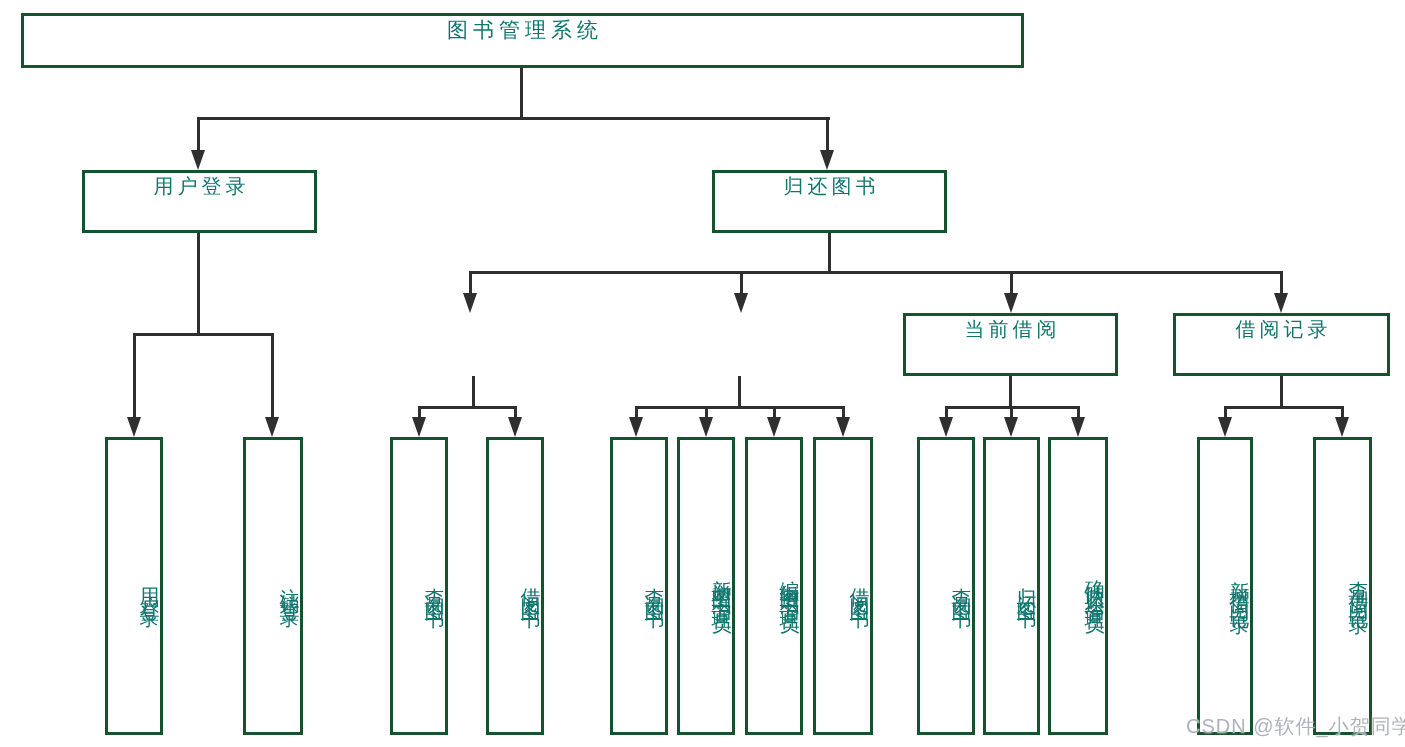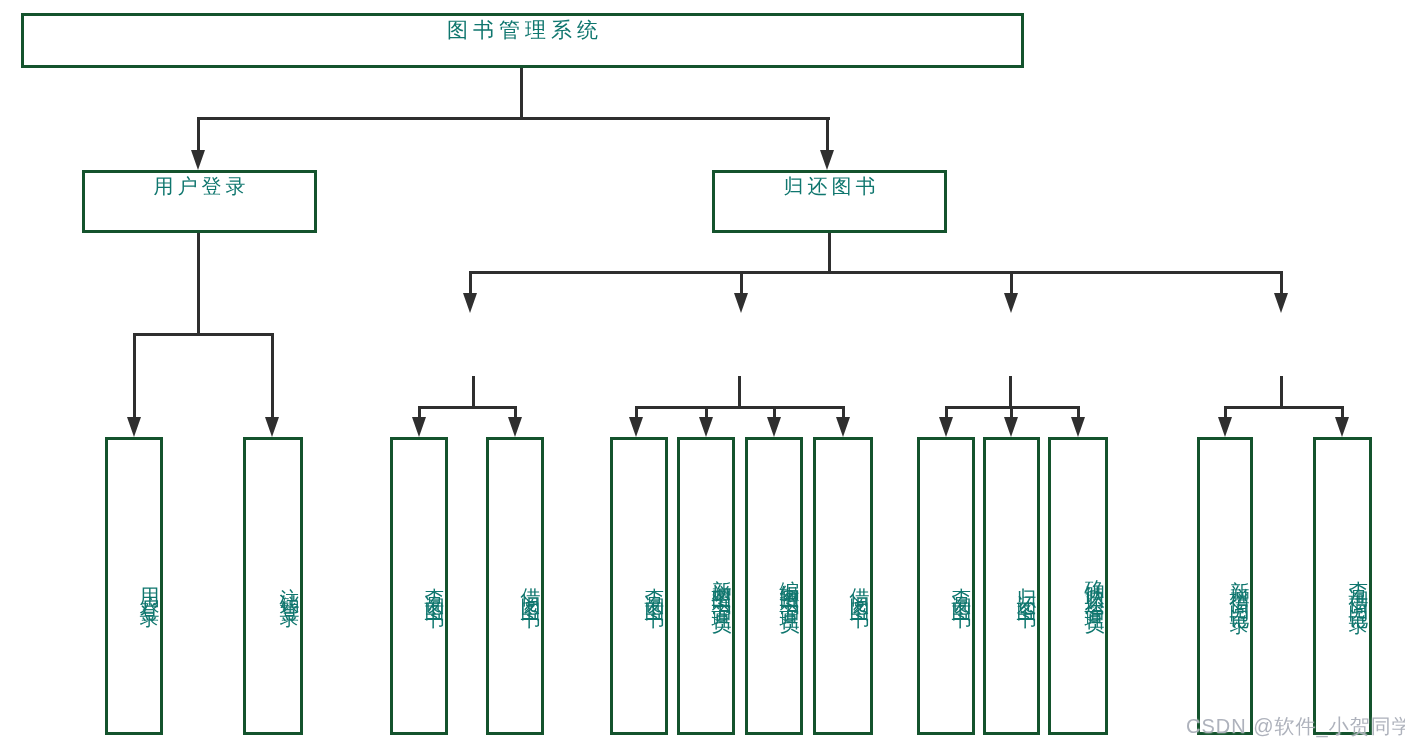--- a/index.html
+++ b/index.html
@@ -39,20 +39,26 @@
     <span class="root-label">图书管理系统</span>
   </div>
 
   <div class="box" style="left:82px;top:170px;width:235px;height:63px;">
     <span class="hlabel">用户登录</span>
   </div>
   <div class="box" style="left:712px;top:170px;width:235px;height:63px;">
     <span class="hlabel">归还图书</span>
   </div>
 
+  <div class="box" style="left:903px;top:313px;width:215px;height:63px;">
+    <span class="hlabel">当前借阅</span>
+  </div>
+  <div class="box" style="left:1173px;top:313px;width:217px;height:63px;">
+    <span class="hlabel">借阅记录</span>
+  </div>
 
   <div class="box vbox" style="left:105px;top:437px;width:58px;height:298px;">用户登录</div>
   <div class="box vbox" style="left:243px;top:437px;width:60px;height:298px;">注销登录</div>
 
   <div class="box vbox" style="left:390px;top:437px;width:58px;height:298px;">查询图书</div>
   <div class="box vbox" style="left:486px;top:437px;width:58px;height:298px;">借阅图书</div>
 
   <div class="box vbox" style="left:610px;top:437px;width:58px;height:298px;">查询图书</div>
   <div class="box vbox" style="left:677px;top:437px;width:58px;height:298px;letter-spacing:5px;">新增图书（管理员）</div>
   <div class="box vbox" style="left:745px;top:437px;width:58px;height:298px;letter-spacing:5px;">编辑图书（管理员）</div>

